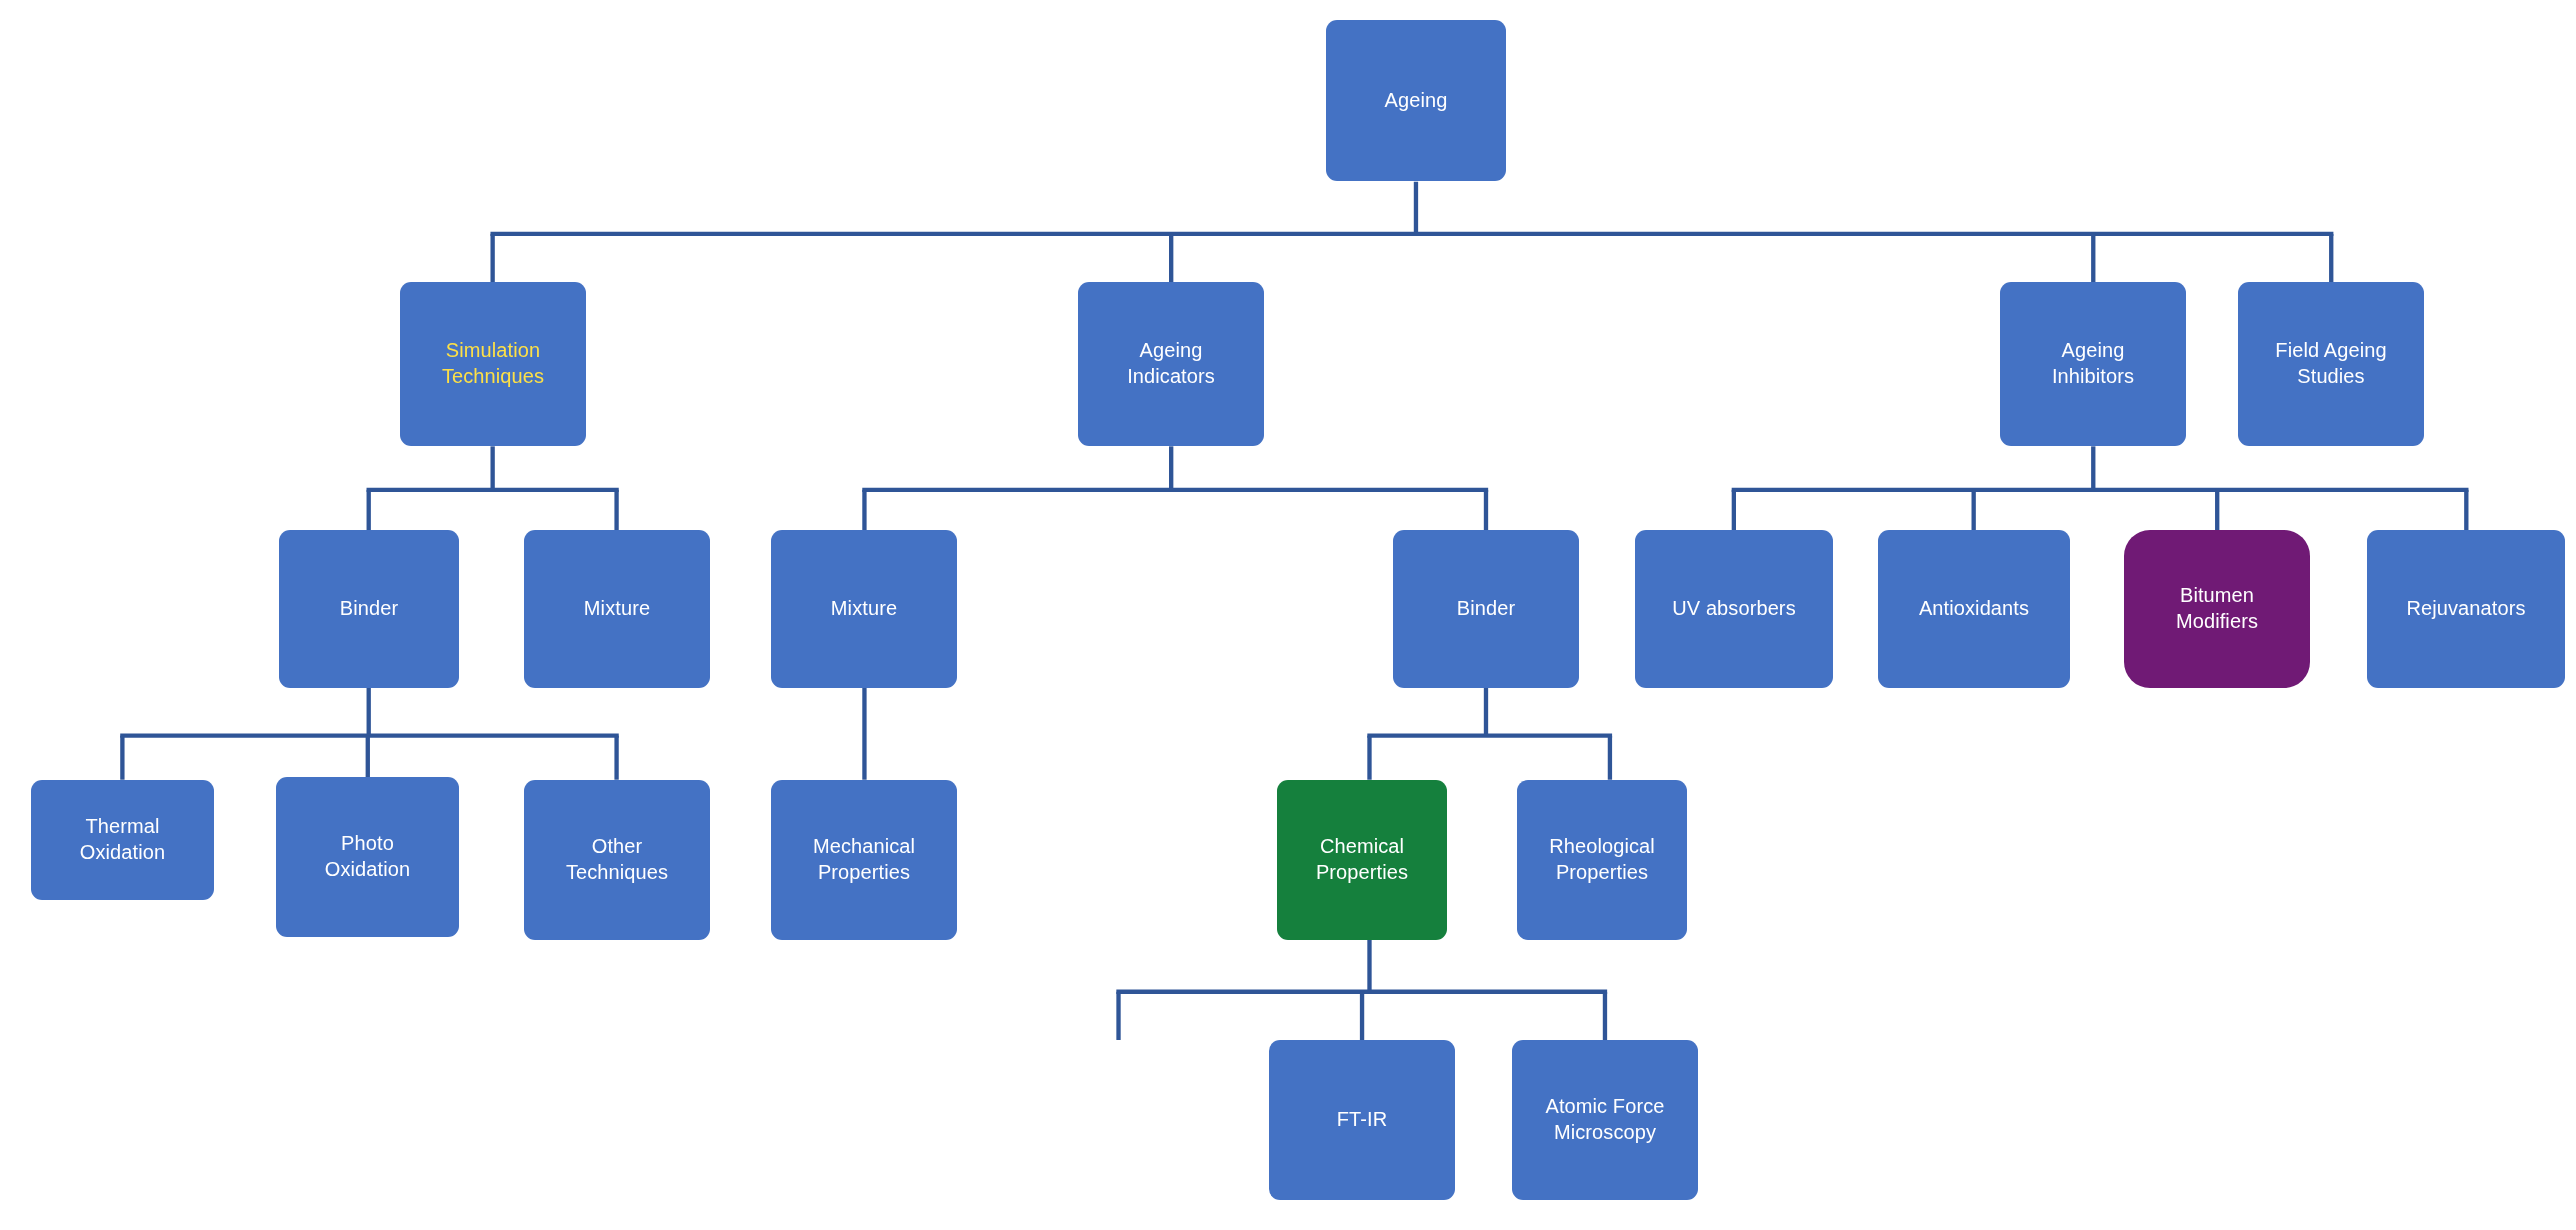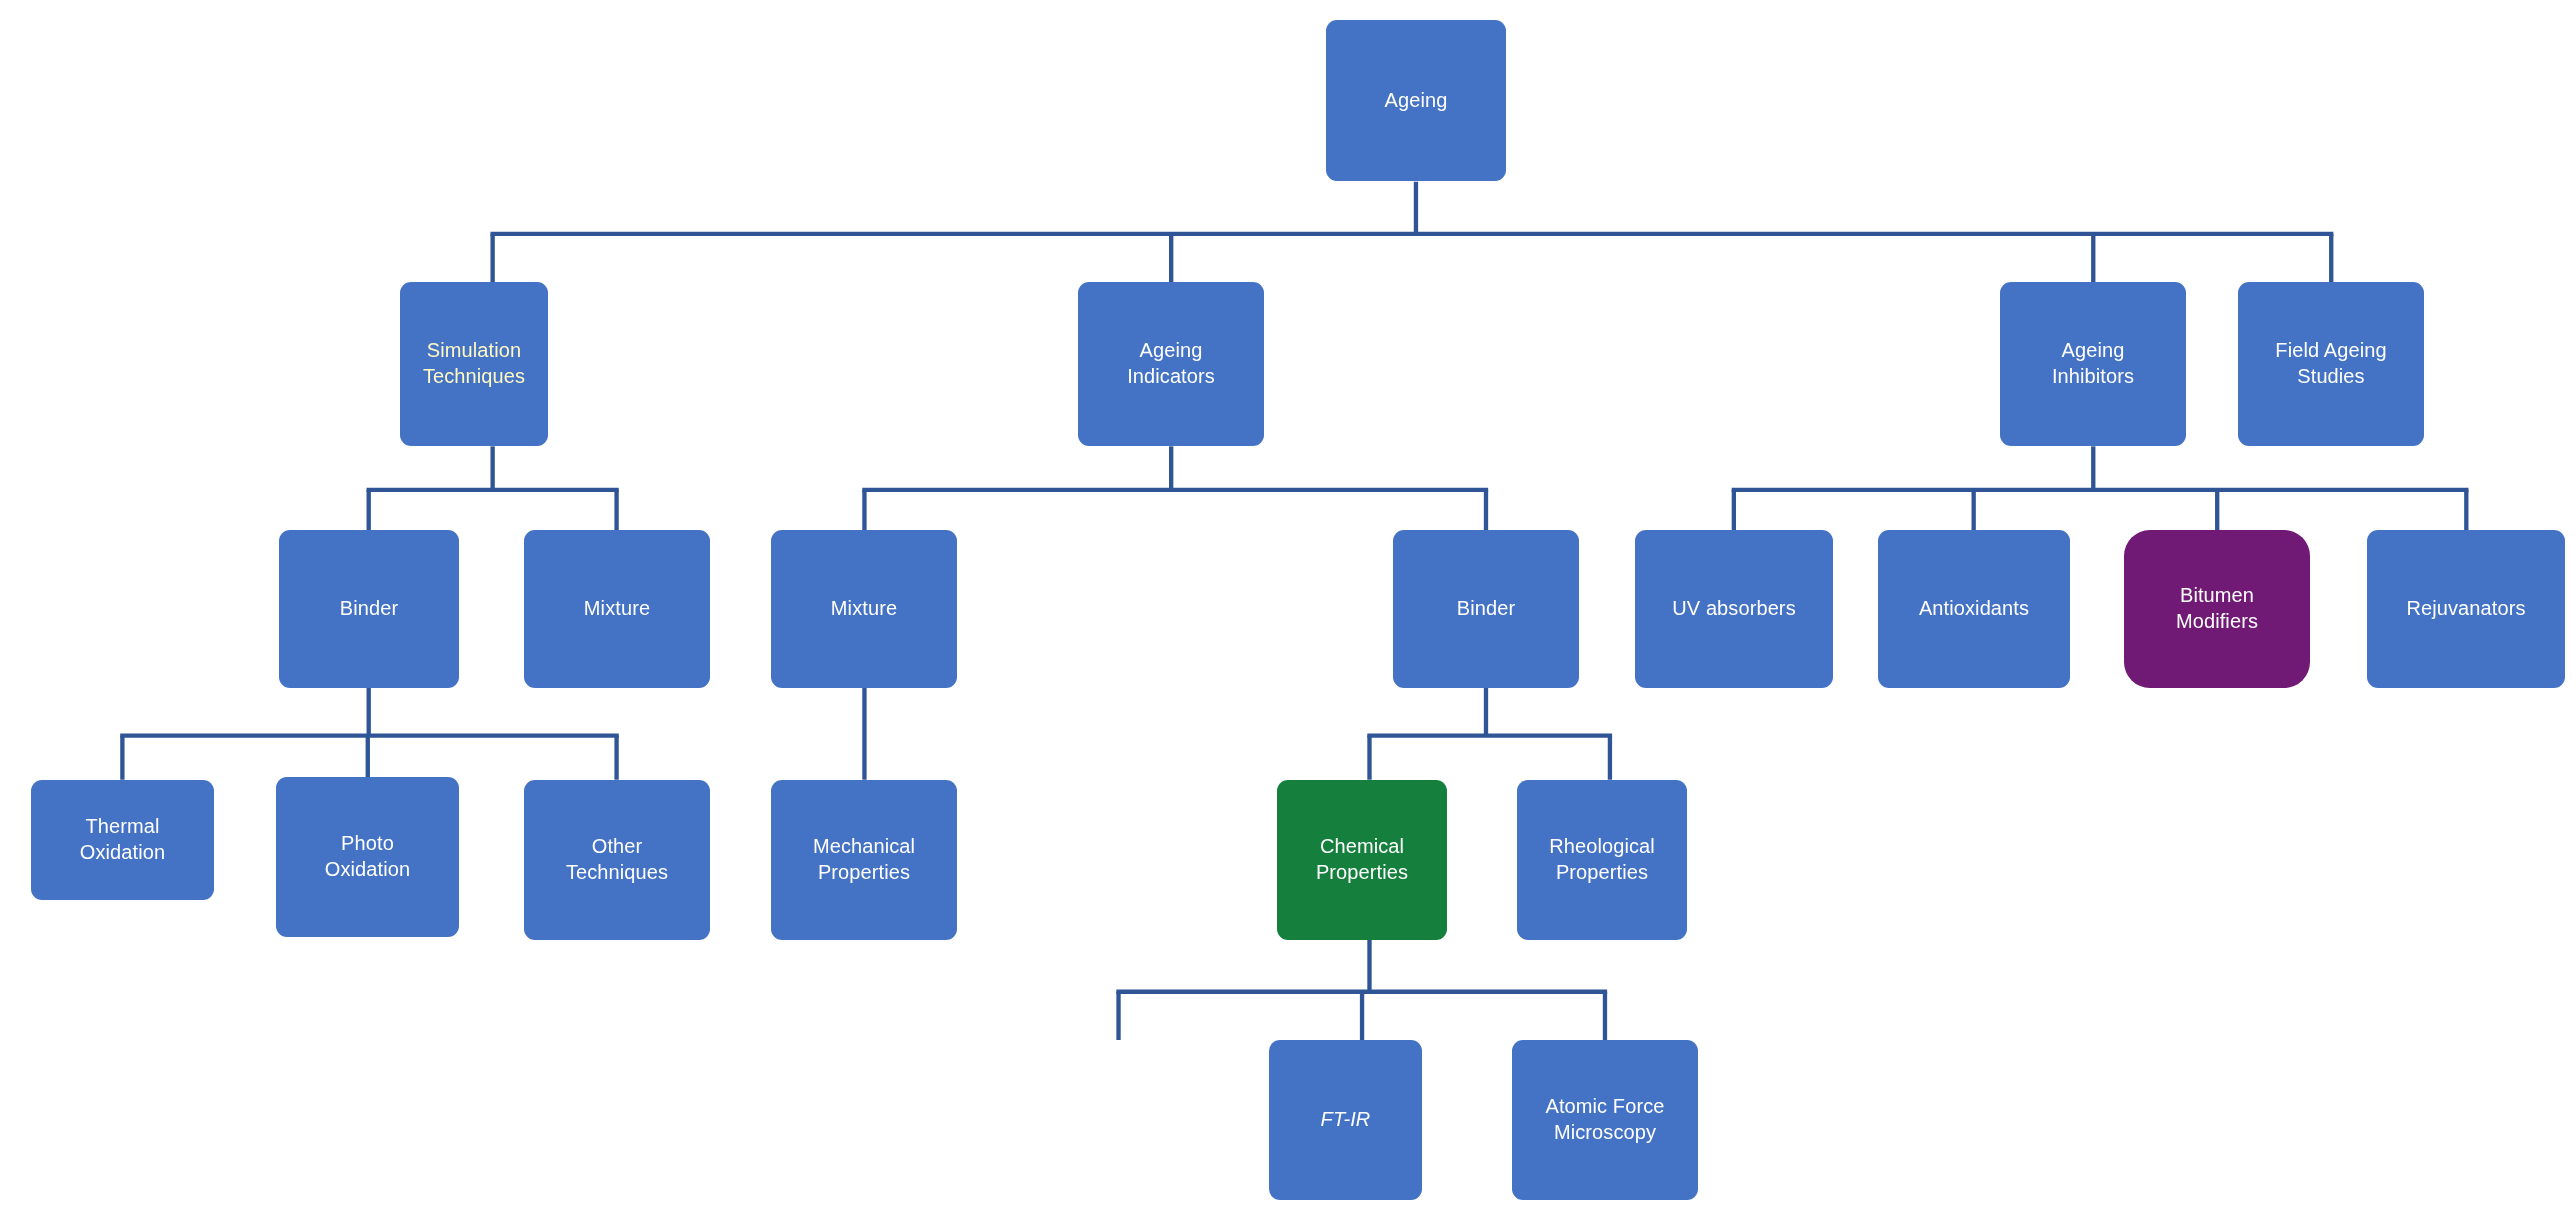--- a/index.html
+++ b/index.html
@@ -87,21 +87,21 @@
       <line x1="2210" y1="1186.96" x2="2210" y2="1258" stroke="#2F5597" stroke-width="7" stroke-linecap="butt"></line>
       <line x1="2598" y1="1186.96" x2="2598" y2="1258" stroke="#2F5597" stroke-width="7" stroke-linecap="butt"></line>
       <line x1="2210" y1="1516" x2="2210" y2="1600.24" stroke="#2F5597" stroke-width="7" stroke-linecap="butt"></line>
       <line x1="1801.5" y1="1600.24" x2="2593.5" y2="1600.24" stroke="#2F5597" stroke-width="7" stroke-linecap="butt"></line>
       <line x1="1805" y1="1600.24" x2="1805" y2="1678" stroke="#2F5597" stroke-width="7" stroke-linecap="butt"></line>
       <line x1="2198" y1="1600.24" x2="2198" y2="1678" stroke="#2F5597" stroke-width="7" stroke-linecap="butt"></line>
       <line x1="2590" y1="1600.24" x2="2590" y2="1678" stroke="#2F5597" stroke-width="7" stroke-linecap="butt"></line>
     </svg>
   <div id="node-layer">
       <div class="node" style="left: 1326px; top: 20.4px; width: 180px; height: 161px; background: rgb(68, 114, 196); color: rgb(255, 255, 255);"><span>Ageing</span></div>
-      <div class="node" style="left: 400px; top: 282px; width: 148px; height: 164px; background: rgb(68, 114, 196); color: #fef9c3;"><span>Simulation
+      <div class="node" style="left: 400px; top: 282px; width: 186px; height: 164px; background: rgb(68, 114, 196); color: #fde047;"><span>Simulation
 Techniques</span></div>
       <div class="node" style="left: 1078px; top: 282px; width: 186px; height: 164px; background: rgb(68, 114, 196); color: rgb(255, 255, 255);"><span>Ageing
 Indicators</span></div>
       <div class="node" style="left: 2000px; top: 282px; width: 186px; height: 164px; background: rgb(68, 114, 196); color: rgb(255, 255, 255);"><span>Ageing
 Inhibitors</span></div>
       <div class="node" style="left: 2238px; top: 282px; width: 186px; height: 164px; background: rgb(68, 114, 196); color: rgb(255, 255, 255);"><span>Field Ageing
 Studies</span></div>
       <div class="node" style="left: 279px; top: 530px; width: 180px; height: 158px; background: rgb(68, 114, 196); color: rgb(255, 255, 255);"><span>Binder</span></div>
       <div class="node" style="left: 524px; top: 530px; width: 186px; height: 158px; background: rgb(68, 114, 196); color: rgb(255, 255, 255);"><span>Mixture</span></div>
       <div class="node" style="left: 771px; top: 530px; width: 186px; height: 158px; background: rgb(68, 114, 196); color: rgb(255, 255, 255);"><span>Mixture</span></div>
@@ -116,18 +116,18 @@
       <div class="node" style="left: 276px; top: 777px; width: 183px; height: 160px; background: rgb(68, 114, 196); color: rgb(255, 255, 255);"><span>Photo
 Oxidation</span></div>
       <div class="node" style="left: 524px; top: 780px; width: 186px; height: 160px; background: rgb(68, 114, 196); color: rgb(255, 255, 255);"><span>Other
 Techniques</span></div>
       <div class="node" style="left: 771px; top: 780px; width: 186px; height: 160px; background: rgb(68, 114, 196); color: rgb(255, 255, 255);"><span>Mechanical
 Properties</span></div>
       <div class="node" style="left: 1277px; top: 780px; width: 170px; height: 160px; background: #15803d; color: rgb(255, 255, 255);"><span>Chemical
 Properties</span></div>
       <div class="node" style="left: 1517px; top: 780px; width: 170px; height: 160px; background: rgb(68, 114, 196); color: rgb(255, 255, 255);"><span>Rheological
 Properties</span></div>
-      <div class="node" style="left: 1269px; top: 1040px; width: 153px; height: 160px; background: rgb(68, 114, 196); color: rgb(255, 255, 255); font-style: italic;"><span>FT-IR</span></div>
+      <div class="node" style="left: 1269px; top: 1040px; width: 186px; height: 160px; background: rgb(68, 114, 196); color: rgb(255, 255, 255);"><span>FT-IR</span></div>
       <div class="node" style="left: 1512px; top: 1040px; width: 186px; height: 160px; background: rgb(68, 114, 196); color: rgb(255, 255, 255);"><span>Atomic Force
 Microscopy</span></div>
     </div>
 </div>
 
 
 </body></html>

